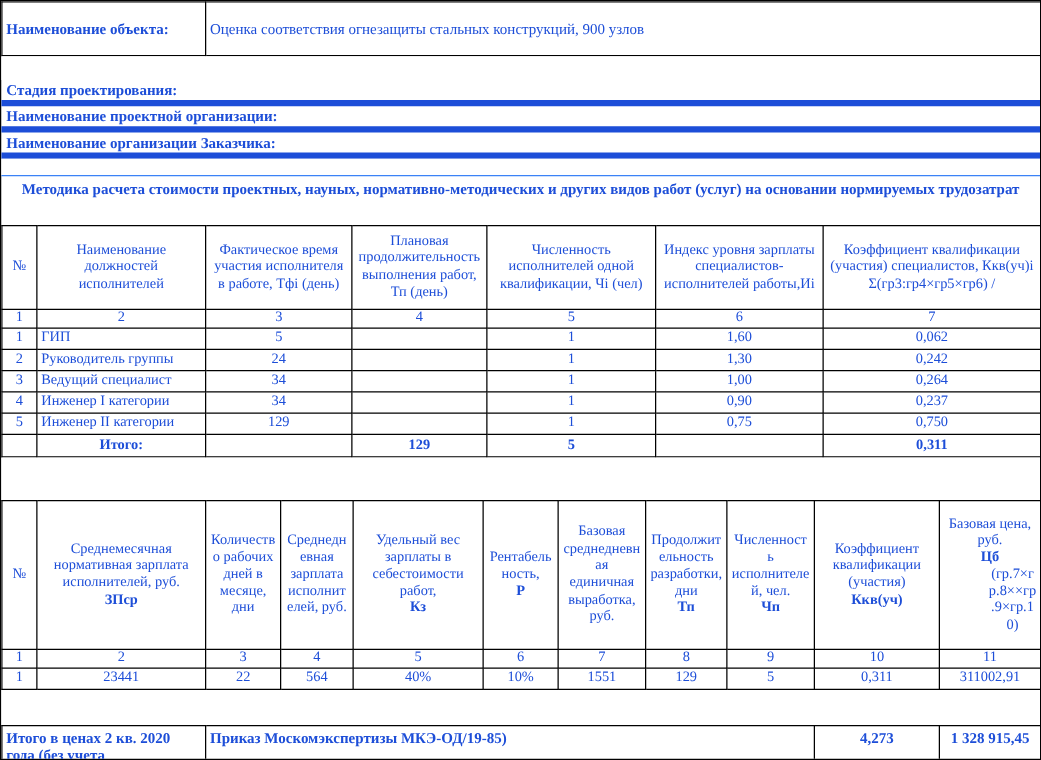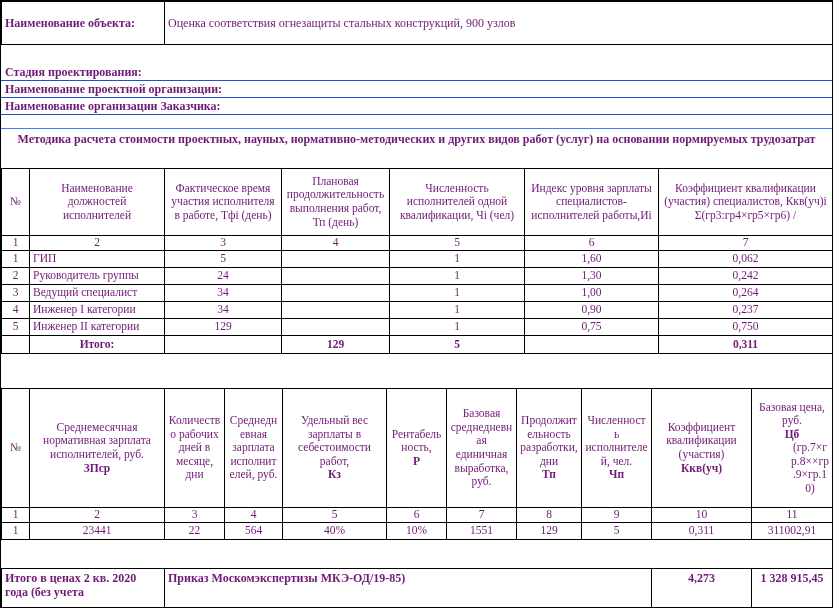--- a/index.html
+++ b/index.html
@@ -1,21 +1,21 @@
 <!DOCTYPE html>
 <html><head>
 <meta charset="utf-8">
 <style>
   html, body { margin: 0; padding: 0; background: #ffffff; }
   .sheet {
     width: 833px; height: 608px;
     box-sizing: border-box;
     border: 1px solid #000;
     background: #fff;
-    color: #701a75;
+    color: #1d4ed8;
     font-family: "Liberation Serif", "DejaVu Serif", serif;
     overflow: hidden;
   }
   table { border-collapse: collapse; table-layout: fixed; width: 831px; }
   td, th {
     border: 1px solid #000;
     font-weight: normal;
     padding: 0 3px;
     overflow: hidden;
     overflow-wrap: break-word;
@@ -28,21 +28,21 @@
   .l { text-align: left; }
   .b { font-weight: bold; }
   .top { vertical-align: top; padding-top: 2px; }
   .spacer { width: 831px; background: #fff; }
   .sp19 { height: 19px; } .sp13 { height: 13px; } .sp34 { height: 34px; } .sp28 { height: 28px; }
 
   
   .t0 td { height: 42px; font-size: 12px; }
   .label-row {
     height: 16px; line-height: 16px;
-    border-bottom: 1px solid #1d4ed8;
+    border-bottom: 5px solid #1d4ed8;
     font-size: 12px; font-weight: bold;
     padding-left: 4px;
   }
   .title-block {
     height: 36px;
     border-top: 1px solid #3b82f6;
     text-align: center;
     font-size: 12px; font-weight: bold;
     padding-top: 3px;
     line-height: 1.25;

